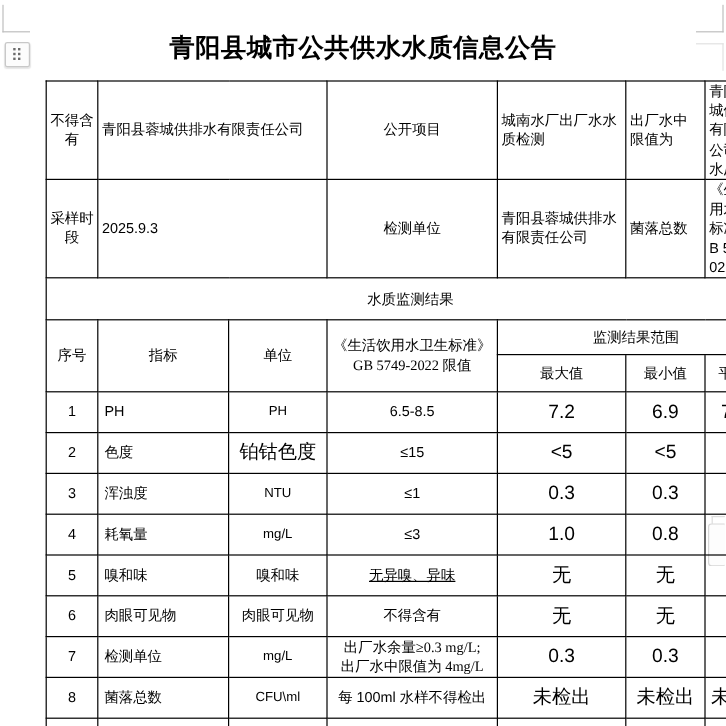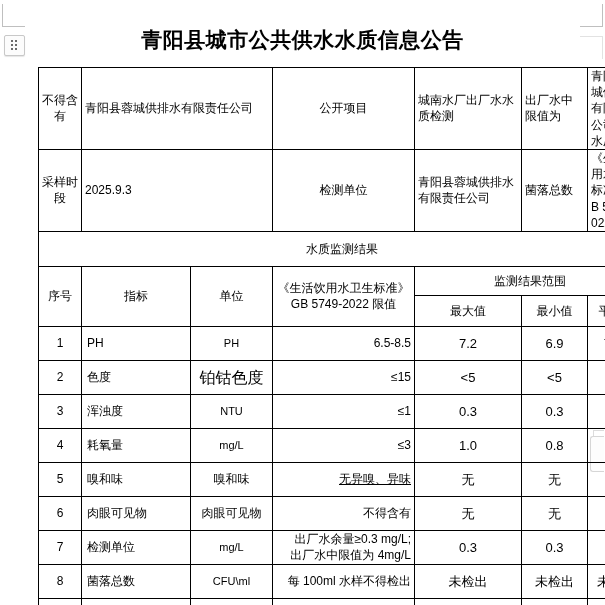--- a/index.html
+++ b/index.html
@@ -112,25 +112,25 @@
   .l { text-align: left; }
   .mid { vertical-align: middle; }
 
   .r-info td { height: 46px; }
   .row-band td { height: 34px; font-size: 13px; }
   .hdr td { font-size: 13px; }
   .data td { height: 33px; }
   .data td.idx { font-size: 12px; }
   .data td.name { font-size: 12px; text-align: left; padding-left: 5px; }
   .data td.unit { font-size: 11px; }
-  .data td.std { font-size: 12px; text-align: right; }
-  .data td.val { font-size: 13px; }
+  .data td.std { font-size: 12px; }
+  .data td.val { font-size: 16px; }
 
   .small { font-size: 10px; text-decoration: underline; }
-  .two-line { line-height: 1.25; }
+  .two-line { line-height: 1.25; font-family: Liberation Serif, serif; }
 </style>
 </head>
 <body>
 
 <div class="corner corner-tl"></div>
 <div class="corner corner-tr"></div>
 <div class="corner corner-br"></div>
 
 <div class="drag-handle">
   <span class="dots">

